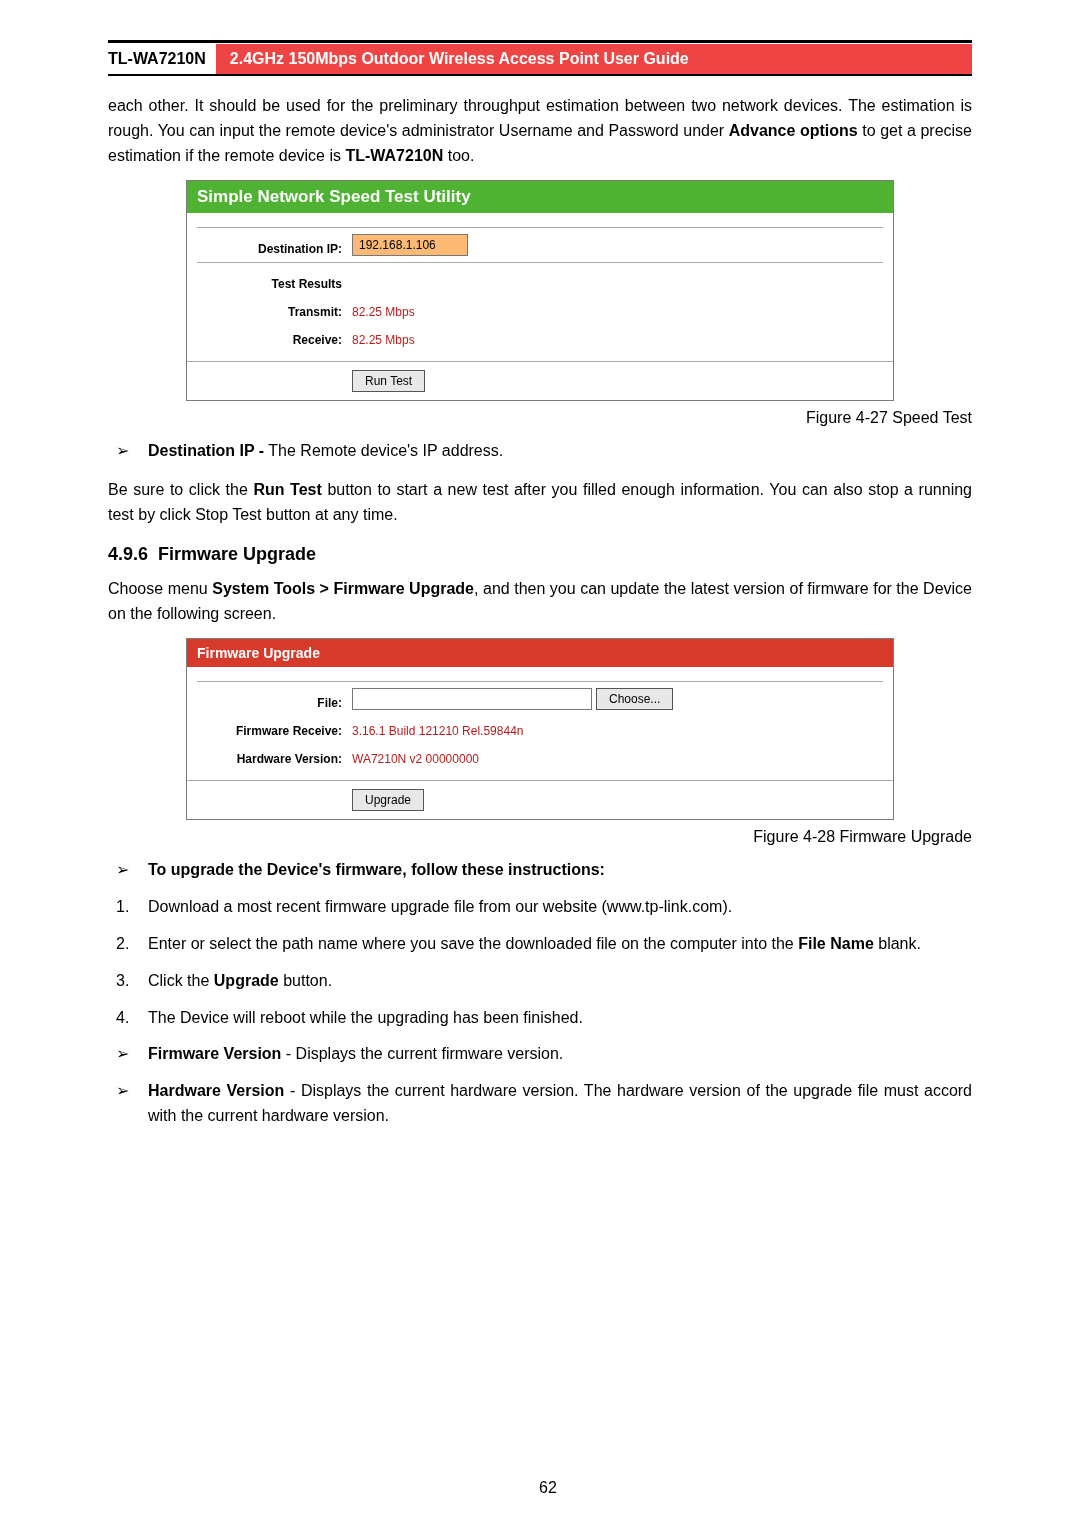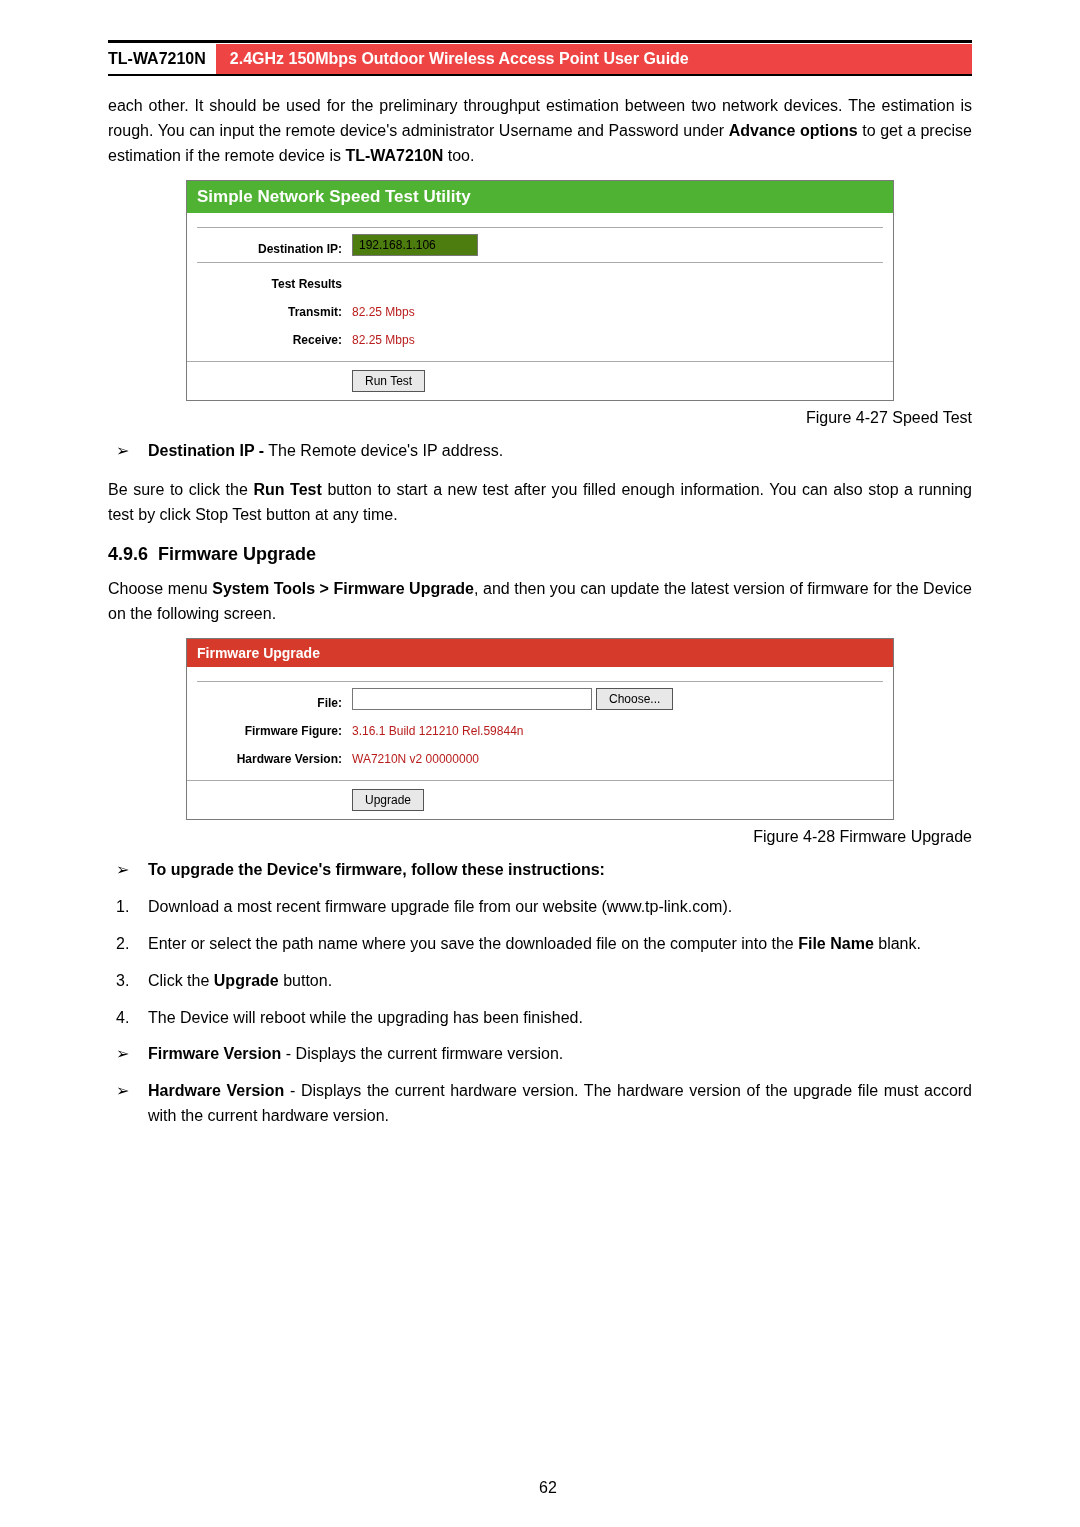--- a/index.html
+++ b/index.html
@@ -88,22 +88,22 @@
     padding-right: 10px;
   }
   .form-value {
     font-size: 12px;
     color: #b91c1c;
   }
   .text-input {
     border: 1px solid #777;
     padding: 2px 6px;
     font-size: 12px;
-    width: 126px;
-    background: #4d7c0f;
+    width: 116px;
+    background: #fdba74;
     height: 22px;
   }
   .file-input {
     border: 1px solid #777;
     width: 240px;
     height: 22px;
     background: #fff;
     margin-right: 4px;
   }
   .btn {
@@ -234,21 +234,21 @@
 <div class="panel">
   <div class="panel-red-hdr">Firmware Upgrade</div>
   <div class="panel-body">
     <hr class="panel-hr">
     <div class="form-row">
       <div class="form-label">File:</div>
       <div class="file-input"></div>
       <button class="btn">Choose...</button>
     </div>
     <div class="form-row">
-      <div class="form-label">Firmware Figure:</div>
+      <div class="form-label">Firmware Receive:</div>
       <div class="form-value">3.16.1 Build 121210 Rel.59844n</div>
     </div>
     <div class="form-row">
       <div class="form-label">Hardware Version:</div>
       <div class="form-value">WA7210N v2 00000000</div>
     </div>
   </div>
   <div class="panel-footer">
     <div class="form-row">
       <div class="form-label"></div>

